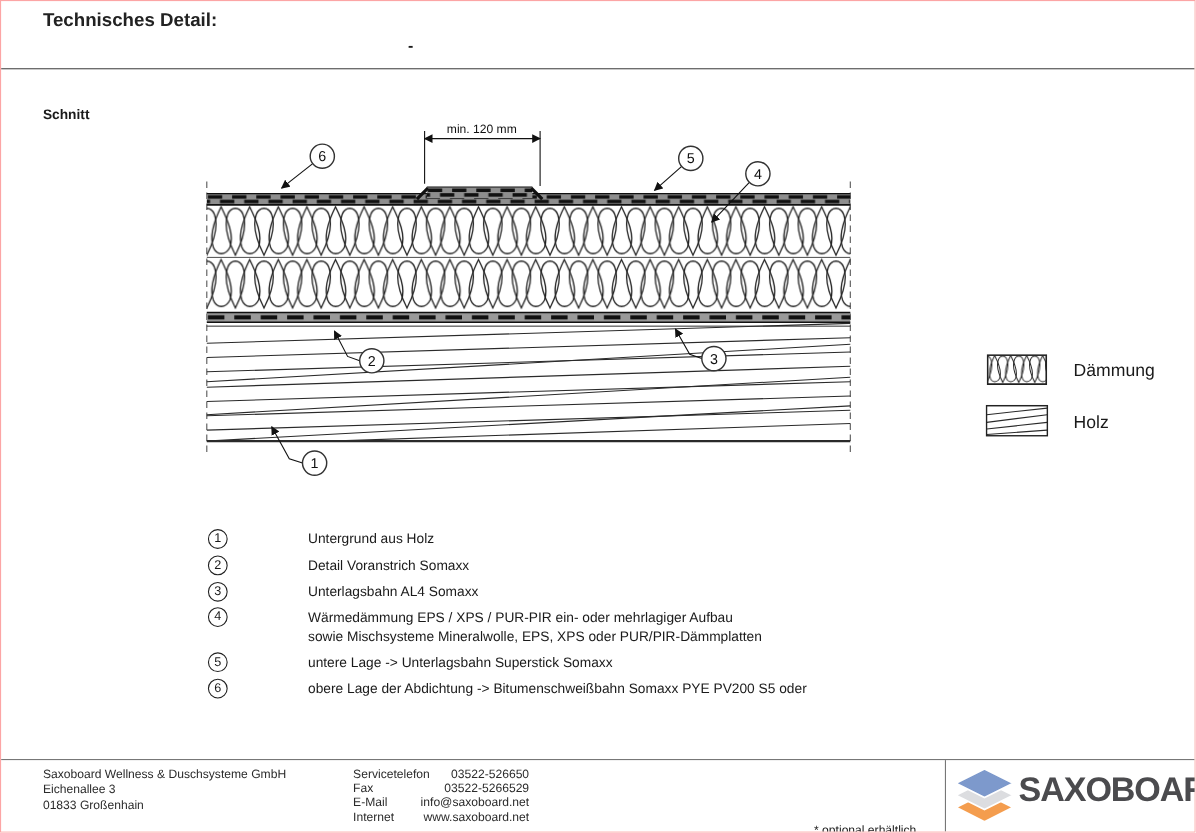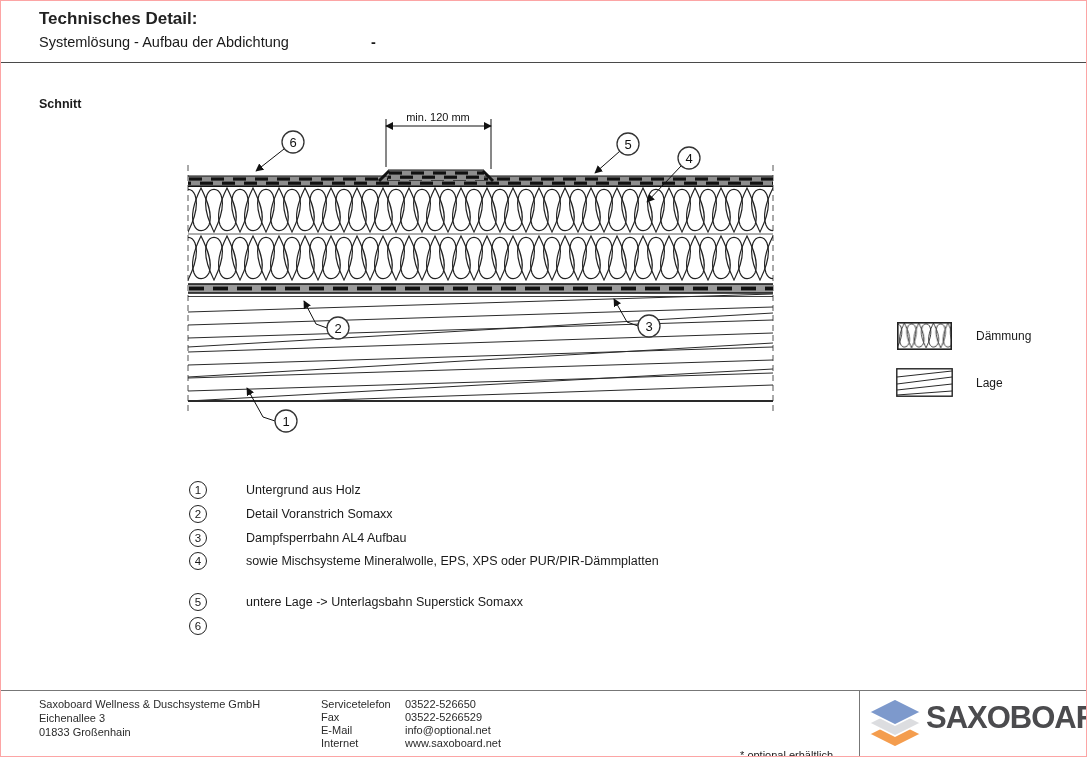--- a/index.html
+++ b/index.html
@@ -11,45 +11,44 @@
   .abs{position:absolute;}
   
   .hdr-title{left:38px;top:8px;font-size:17px;font-weight:bold;color:#222;}
   .hdr-sub-left{left:38px;top:33px;font-size:14.5px;}
   .hdr-sub-sep{left:370px;top:33px;font-size:14.5px;font-weight:bold;}
   .hdr-sub-right{left:428px;top:33px;font-size:14.5px;}
   .hdr-line{left:0;top:61px;width:1085px;border-top:1px solid #4a4a4a;height:0;}
   
   .schnitt{left:38px;top:96px;font-size:12.5px;font-weight:bold;}
   
-  .legend-label{font-size:12px;}
+  .legend-label{font-size:16px;}
   
   .note{position:absolute;left:185px;font-size:12.5px;line-height:18px;}
   .note .num{
     position:absolute;left:3px;top:0px;width:16px;height:16px;border:1px solid #222;
     border-radius:50%;font-size:11.5px;line-height:16px;text-align:center;background:#fff;
   }
-  .note .txt{margin-left:60px;white-space:nowrap;}
+  .note .txt{margin-left:94px;white-space:nowrap;}
   
   .ftr-line{left:0;top:689px;width:1085px;border-top:1px solid #777;height:0;}
   .ftr{font-size:11px;color:#2b2b2b;line-height:14px;}
   .ftr-vdiv{left:858px;top:690px;width:0;height:65px;border-left:1px solid #777;}
   .contact-label{position:absolute;left:0;}
-  .contact-value{position:absolute;left:60px;width:100px;margin-left:24px;}
+  .contact-value{position:absolute;left:60px;width:100px;text-align:right;}
   .opt-note{left:700px;top:724px;width:132px;text-align:right;font-size:11px;margin-top:24px;}
   .logo-text{left:925px;top:699px;font-size:31px;font-weight:bold;color:#4b4b4e;letter-spacing:-1px;}
   .logo-tag{left:930px;top:735px;font-size:9.5px;color:#b3b3b3;letter-spacing:2.4px;}
 </style>
 </head>
 <body>
 
 <div class="page">
 
   <div class="abs hdr-title">Technisches Detail:</div>
-  <div class="abs hdr-sub-left">Systemlösung - Aufbau der Abdichtung</div>
   <div class="abs hdr-sub-sep">-</div>
   <div class="abs hdr-line"></div>
 
   <div class="abs schnitt">Schnitt</div>
 
   <svg class="abs" style="left:180px;top:108px" width="600" height="330" viewBox="0 0 600 330">
     <defs>
       <pattern id="bit" x="7" y="67" width="22" height="10" patternUnits="userSpaceOnUse">
         <rect width="22" height="10" fill="#8e8e8e"></rect>
         <rect x="1" y="1.4" width="13" height="3.2" fill="#111"></rect>
@@ -178,47 +177,49 @@
 
   <svg class="abs" style="left:895px;top:367px" width="57" height="29" viewBox="0 0 57 29">
     <g stroke="#2a2a2a" stroke-width="1">
       <line x1="1" y1="27" x2="56" y2="23"></line>
       <line x1="1" y1="22" x2="56" y2="16"></line>
       <line x1="1" y1="16" x2="56" y2="9"></line>
       <line x1="1" y1="9" x2="56" y2="3"></line>
     </g>
     <rect x="0.8" y="0.8" width="55.4" height="27.4" fill="none" stroke="#222" stroke-width="1.4"></rect>
   </svg>
-  <div class="abs legend-label" style="left:975px;top:375px">Lage</div>
+  <div class="abs legend-label" style="left:975px;top:375px">Holz</div>
 
   <div class="note" style="top:480px">
     <span class="num">1</span>
     <div class="txt">Untergrund aus Holz</div>
   </div>
   <div class="note" style="top:504px">
     <span class="num">2</span>
     <div class="txt">Detail Voranstrich Somaxx</div>
   </div>
   <div class="note" style="top:528px">
     <span class="num">3</span>
-    <div class="txt">Dampfsperrbahn AL4 Aufbau</div>
+    <div class="txt">Unterlagsbahn AL4 Somaxx</div>
   </div>
   <div class="note" style="top:551px">
     <span class="num">4</span>
     <div class="txt">
+      <div>Wärmedämmung EPS / XPS / PUR-PIR ein- oder mehrlagiger Aufbau</div>
       <div>sowie Mischsysteme Mineralwolle, EPS, XPS oder PUR/PIR-Dämmplatten</div>
     </div>
   </div>
   <div class="note" style="top:592px">
     <span class="num">5</span>
     <div class="txt">untere Lage -&gt; Unterlagsbahn Superstick Somaxx</div>
   </div>
   <div class="note" style="top:616px">
     <span class="num">6</span>
     <div class="txt">
+      <div>obere Lage der Abdichtung -&gt; Bitumenschweißbahn Somaxx  PYE PV200 S5 oder</div>
     </div>
   </div>
 
   <div class="abs ftr-line"></div>
 
   <div class="abs ftr" style="left:38px;top:696px">
     <div>Saxoboard Wellness &amp; Duschsysteme GmbH</div>
     <div>Eichenallee 3</div>
     <div>01833 Großenhain</div>
   </div>
@@ -227,21 +228,21 @@
     <div style="position:absolute;top:0;width:170px">
       <span class="contact-label">Servicetelefon</span>
       <span class="contact-value">03522-526650</span>
     </div>
     <div style="position:absolute;top:13px;width:170px">
       <span class="contact-label">Fax</span>
       <span class="contact-value">03522-5266529</span>
     </div>
     <div style="position:absolute;top:26px;width:170px">
       <span class="contact-label">E-Mail</span>
-      <span class="contact-value">info@optional.net</span>
+      <span class="contact-value">info@saxoboard.net</span>
     </div>
     <div style="position:absolute;top:39px;width:170px">
       <span class="contact-label">Internet</span>
       <span class="contact-value">www.saxoboard.net</span>
     </div>
   </div>
 
   <div class="abs opt-note">* optional erhältlich</div>
 
   <div class="abs ftr-vdiv"></div>

